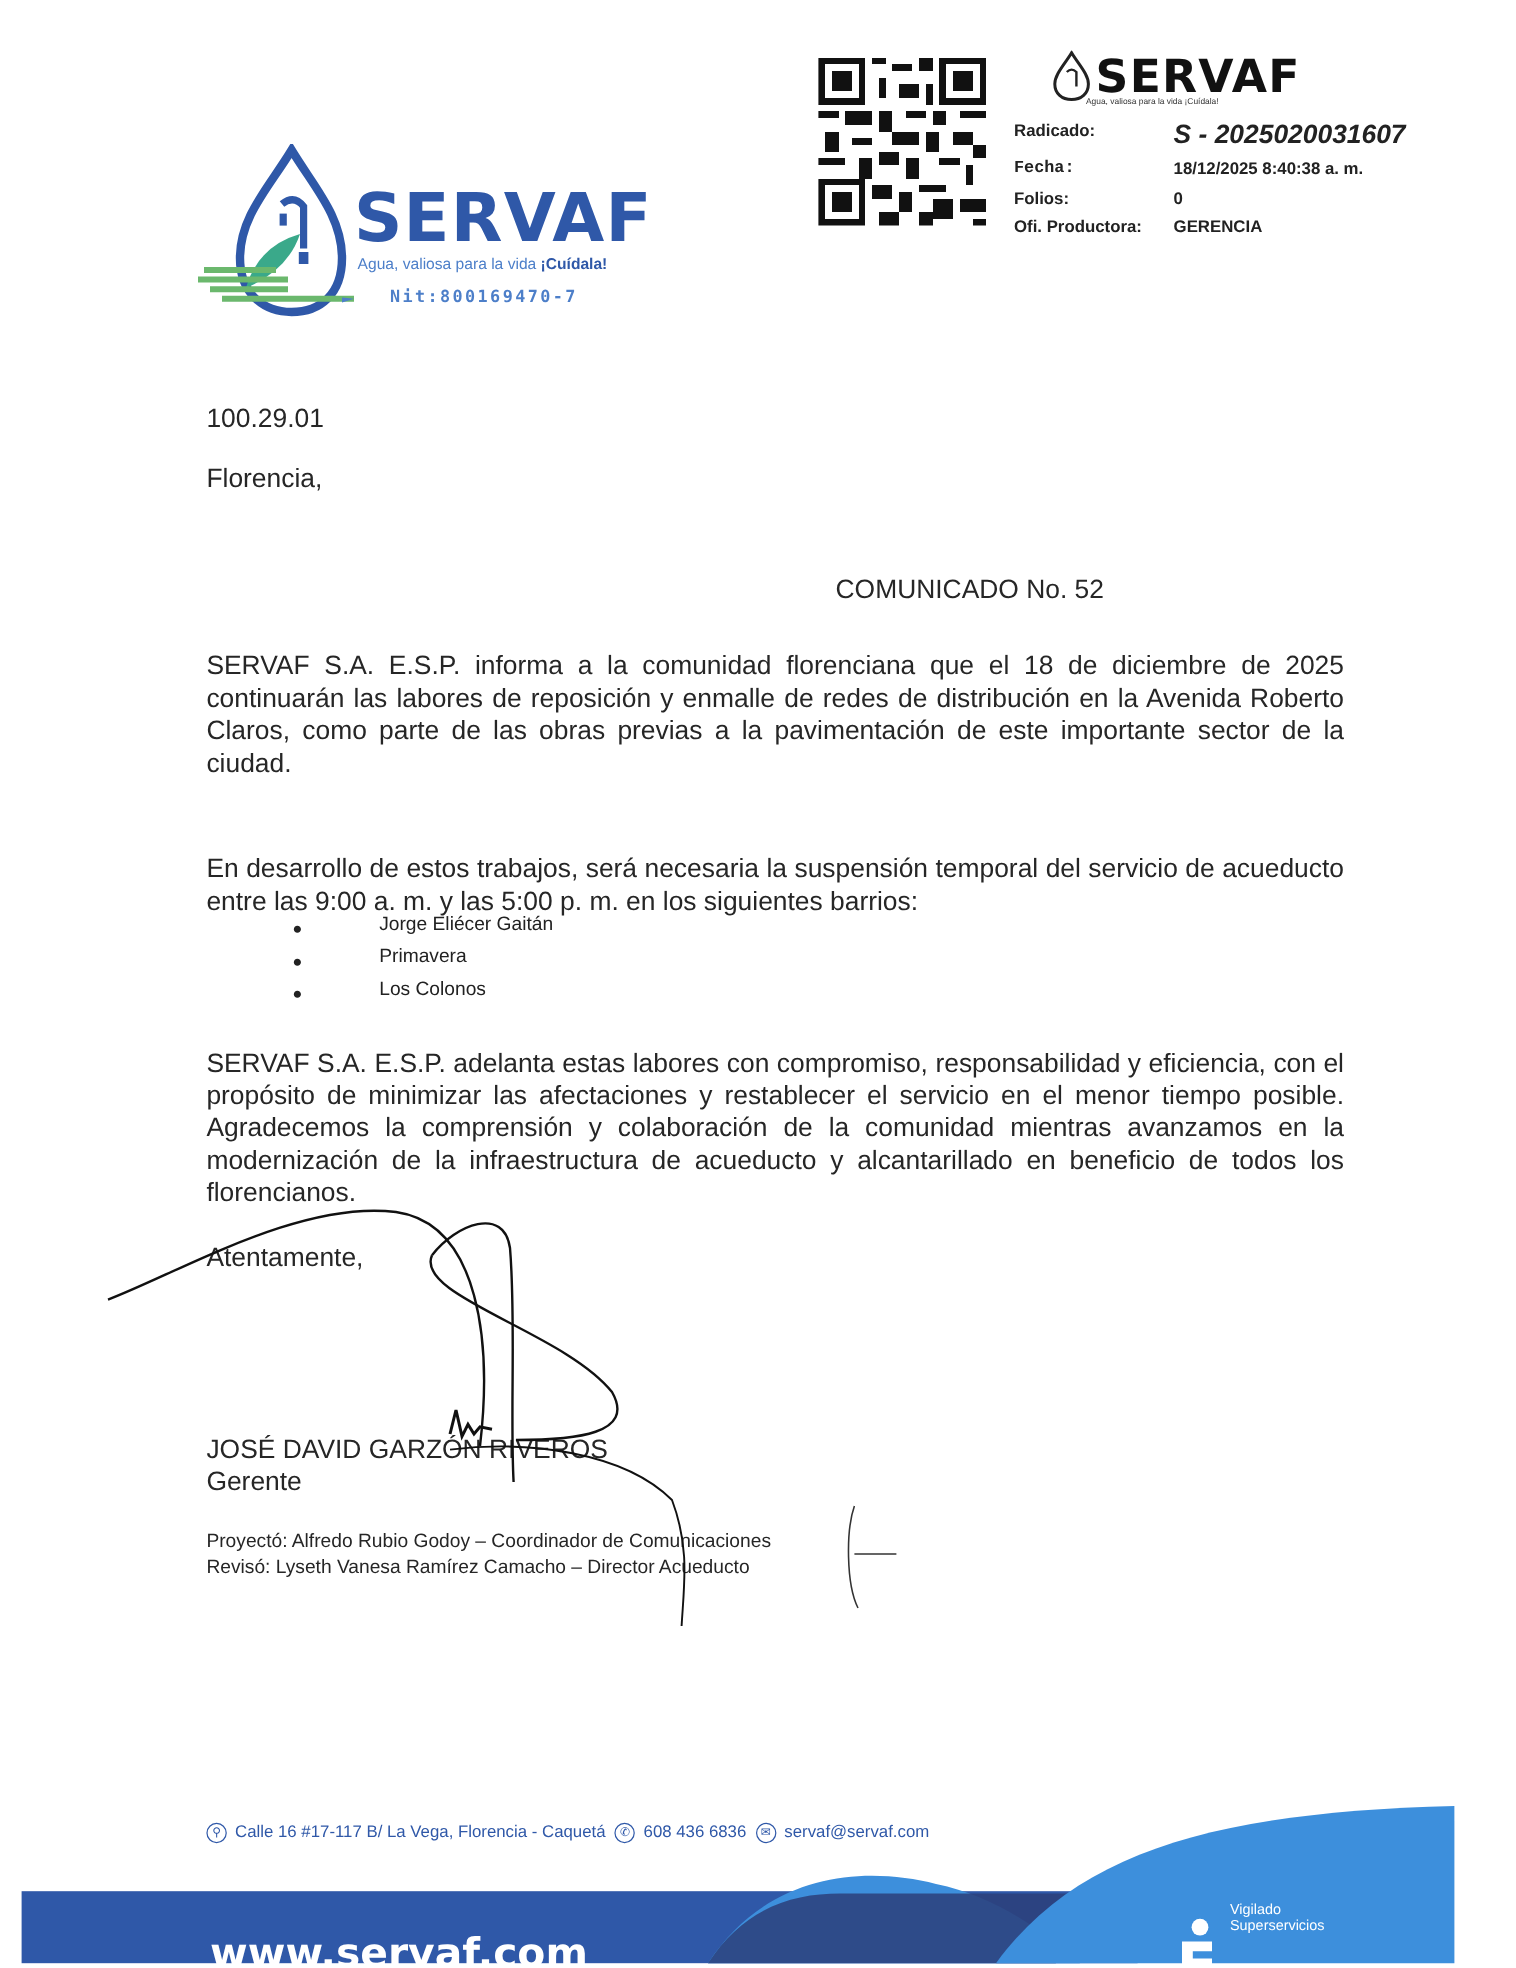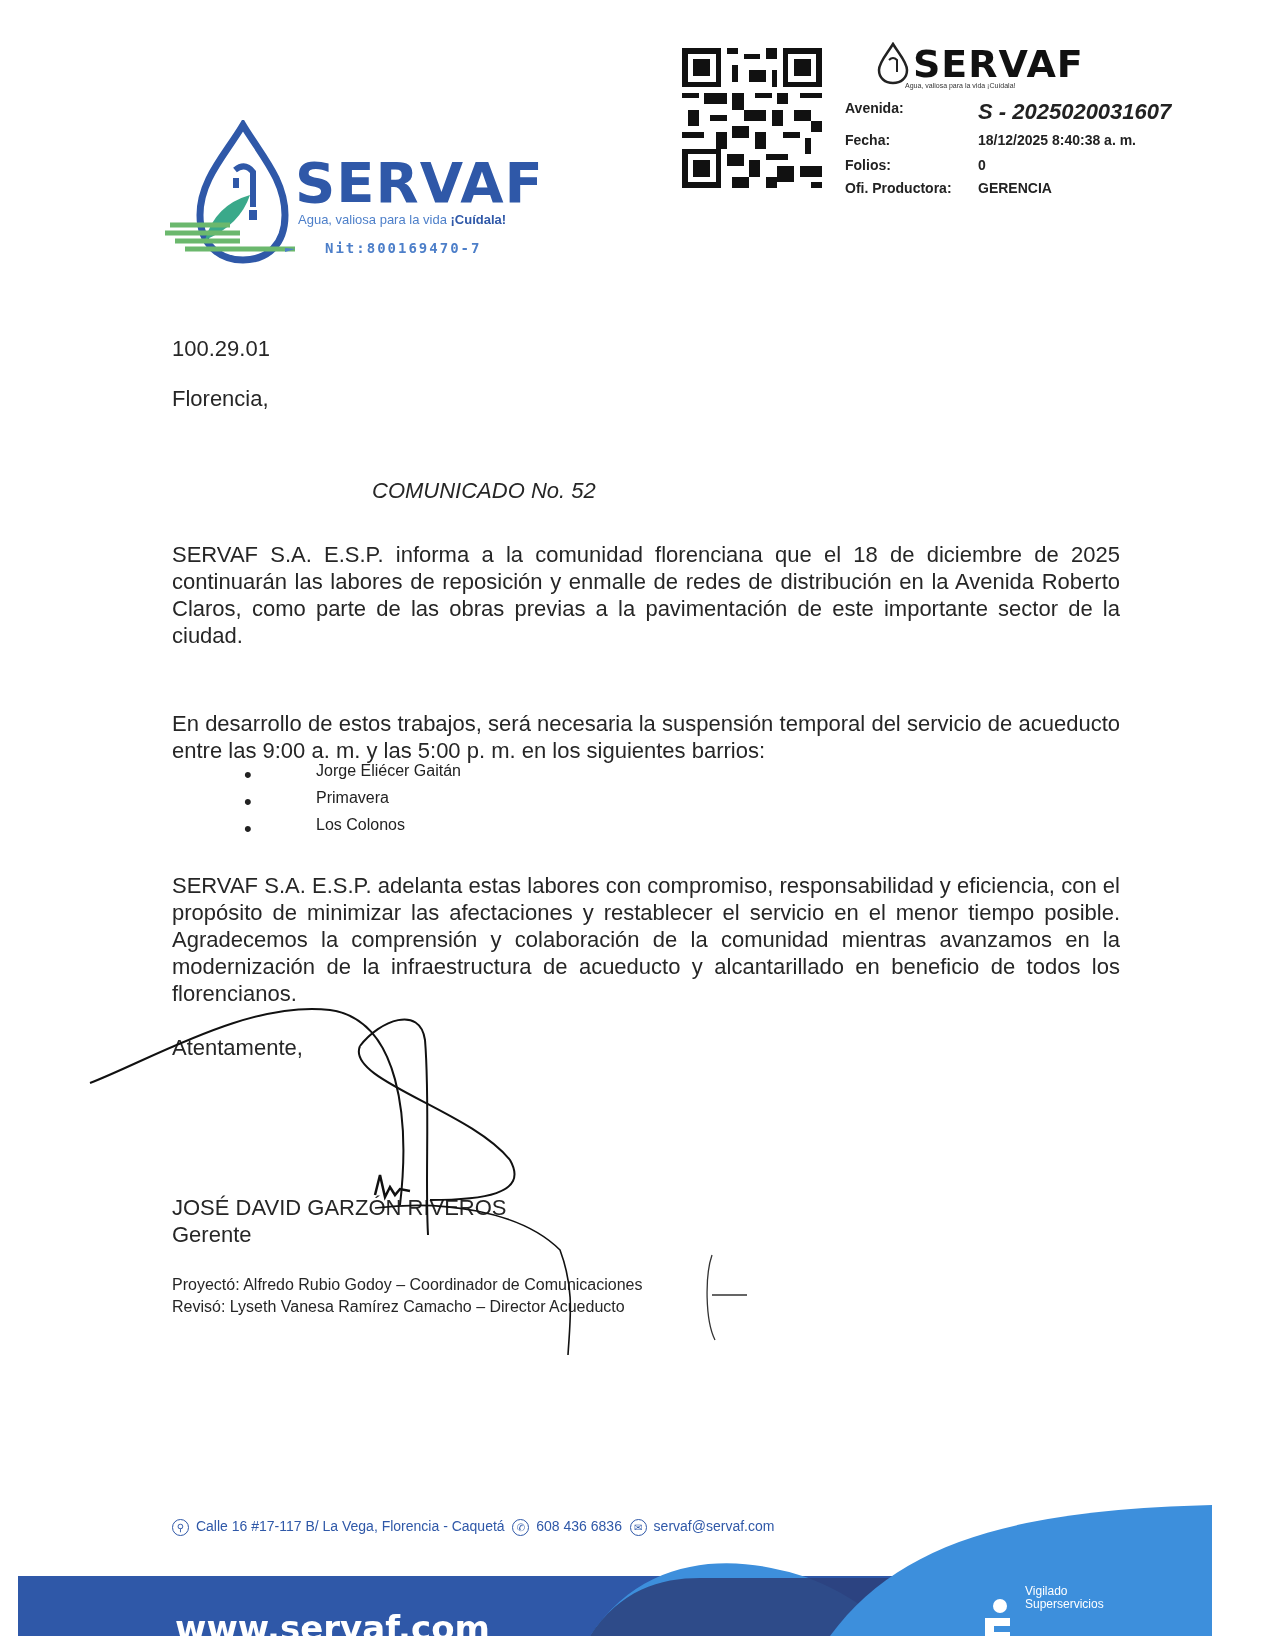--- a/index.html
+++ b/index.html
@@ -109,32 +109,32 @@
 
 <div id="stamp-logo" class="abs">
   <svg width="36" height="44" viewBox="0 0 36 44" style="position:absolute;left:0;top:0;">
     <path d="M18 2 C12 12 4 20 4 28 C4 36 10 41 18 41 C26 41 32 36 32 28 C32 20 24 12 18 2 Z" fill="none" stroke="#222" stroke-width="2.5"></path>
     <path d="M14 18 q4 -4 8 0 v12" fill="none" stroke="#222" stroke-width="2"></path>
   </svg>
   <div class="brand">SERVAF</div>
   <div class="tag">Agua, valiosa para la vida ¡Cuídala!</div>
 </div>
 
-<div class="stamp-row" style="top:100px;">Avenida:</div>
+<div class="stamp-row" style="top:100px;">Radicado:</div>
 <div class="stamp-val stamp-big" style="top:99px;">S - 2025020031607</div>
-<div class="stamp-row" style="top:132px;">Fecha:</div>
+<div class="stamp-row" style="top:132px;font-family:Liberation Mono, monospace;">Fecha:</div>
 <div class="stamp-val" style="top:132px;text-align:right;">18/12/2025 8:40:38 a. m.</div>
 <div class="stamp-row" style="top:157px;">Folios:</div>
 <div class="stamp-val" style="top:157px;">0</div>
 <div class="stamp-row" style="top:180px;">Ofi. Productora:</div>
 <div class="stamp-val" style="top:180px;">GERENCIA</div>
 
 <div class="body-text" style="top:300px;margin-top:35px;">100.29.01</div>
 <div class="body-text" style="top:385px;">Florencia,</div>
-<div class="body-text" style="top:477px; text-align:left; left:372px; width:548px;font-style:italic;">COMUNICADO No. 52</div>
+<div class="body-text" style="top:477px; text-align:right; left:372px; width:548px;">COMUNICADO No. 52</div>
 
 <div class="body-text justify" style="top:541px;">SERVAF S.A. E.S.P. informa a la comunidad florenciana que el 18 de diciembre de 2025 continuarán las labores de reposición y enmalle de redes de distribución en la Avenida Roberto Claros, como parte de las obras previas a la pavimentación de este importante sector de la ciudad.</div>
 <div class="body-text justify" style="top:710px;">En desarrollo de estos trabajos, será necesaria la suspensión temporal del servicio de acueducto entre las 9:00 a. m. y las 5:00 p. m. en los siguientes barrios:</div>
 
 <div class="bullet" style="top:762px;">•</div>
 <div class="bullet-text" style="top:762px;">Jorge Eliécer Gaitán</div>
 <div class="bullet" style="top:789px;">•</div>
 <div class="bullet-text" style="top:789px;">Primavera</div>
 <div class="bullet" style="top:816px;">•</div>
 <div class="bullet-text" style="top:816px;">Los Colonos</div>

